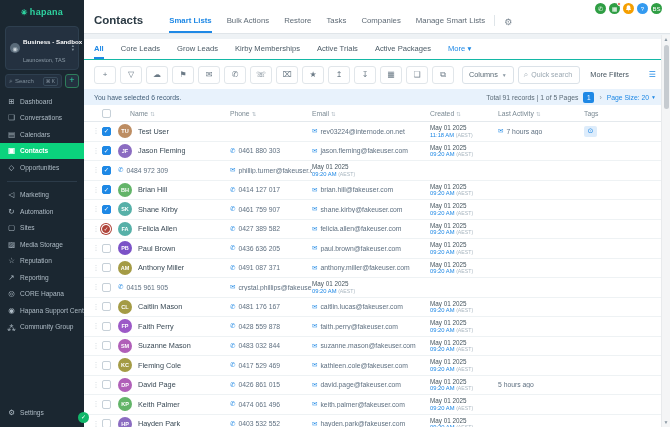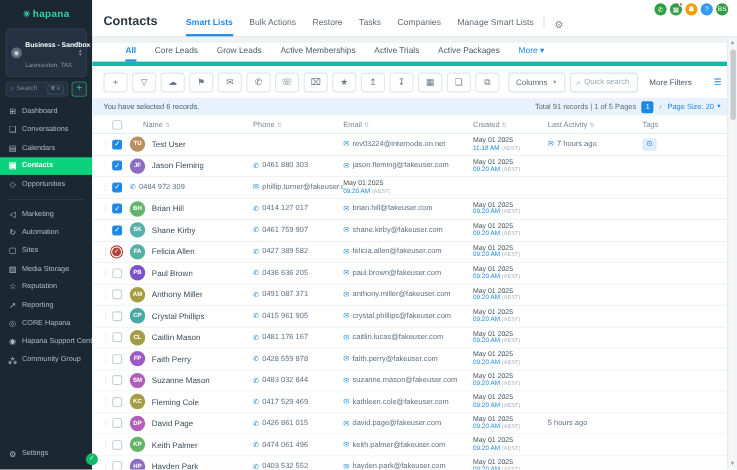--- a/index.html
+++ b/index.html
@@ -54,22 +54,22 @@
   .header-gear { font-size: 9px; color: #7a8691; padding-bottom: 6px; cursor: pointer; }
   .top-icons { position: absolute; top: 3px; right: 8px; display: flex; gap: 3px; }
   .circle-btn { width: 11px; height: 11px; border-radius: 50%; color: #fff; font-size: 6px;
     display: flex; align-items: center; justify-content: center; cursor: pointer; position: relative; }
   .circle-btn .dot { position: absolute; top: -1px; right: -1px; width: 4px; height: 4px;
     border-radius: 50%; background: #e5483d; border: .5px solid #fff; }
 
   .gray-band { height: 5px; flex: none; }
   .panel { background: #fff; flex: 1; display: flex; flex-direction: column; min-height: 0; }
 
-  .subtabs { height: 21px; flex: none; border-bottom: 4px solid #14b8a6; display: flex;
-    align-items: flex-end; gap: 17px; padding: 0 30px; }
+  .subtabs { height: 21px; flex: none; border-bottom: 1px solid #14b8a6; display: flex;
+    align-items: flex-end; gap: 17px; padding: 0 10px; }
   .subtab { font-size: 7.6px; color: #4b5b66; padding-bottom: 6px; cursor: pointer; position: relative; white-space: nowrap; }
   .subtab.active { color: #1e88e5; font-weight: bold; }
   .subtab.active::after { content: ""; position: absolute; left: 0; right: 0; bottom: 0; height: 2px; background: #1e88e5; }
   .subtab.more { color: #1e88e5; }
 
   .toolbar { height: 29px; flex: none; display: flex; align-items: center; gap: 4px; padding: 0 14px 0 10px; }
   .tool-btn { width: 22px; height: 18px; border: 1px solid #e1e6ea; border-radius: 3px; background: #fff;
     color: #6b7a86; font-size: 8px; display: flex; align-items: center; justify-content: center; cursor: pointer; }
   .toolbar .spacer { flex: 1; }
   .columns-btn { height: 18px; border: 1px solid #dbe2e8; border-radius: 3px; background: #fff;
@@ -263,21 +263,21 @@
     </div>
 
     <div class="gray-band"></div>
 
     <div class="panel">
 
       <div class="subtabs" id="subtabs">
           <div class="subtab active">All</div>
           <div class="subtab">Core Leads</div>
           <div class="subtab">Grow Leads</div>
-          <div class="subtab">Active Memberships</div>
+          <div class="subtab">Kirby Memberships</div>
           <div class="subtab">Active Trials</div>
           <div class="subtab">Active Packages</div>
           <div class="subtab more">More ▾</div>
         </div>
 
       <div class="toolbar">
         <span id="tool-icons" style="display:flex;gap:4px;">
             <div class="tool-btn">
               <span>+</span>
             </div>
@@ -583,24 +583,20 @@
               <span class="lav"></span>
             </span>
     <span class="tags-cell"></span>
   </div>
 
   <div class="grid-row row">
     <span class="handle">⋮</span>
     <span class="cb-wrap">
               <span class="cb"></span>
             </span>
-    <span class="name-cell">
-      <span class="avatar" style="background: rgb(72, 169, 160);">CP</span>
-      <span class="cname">Crystal Phillips</span>
-    </span>
     <span class="icell phone-cell">
               <span class="blue-ic">✆</span>
               <span class="pv">0415 961 905</span>
             </span>
     <span class="icell email-cell">
               <span class="blue-ic">✉</span>
               <span class="ev">crystal.phillips@fakeuser.com</span>
             </span>
     <span class="created">
       <div class="d1">May 01 2025</div>

